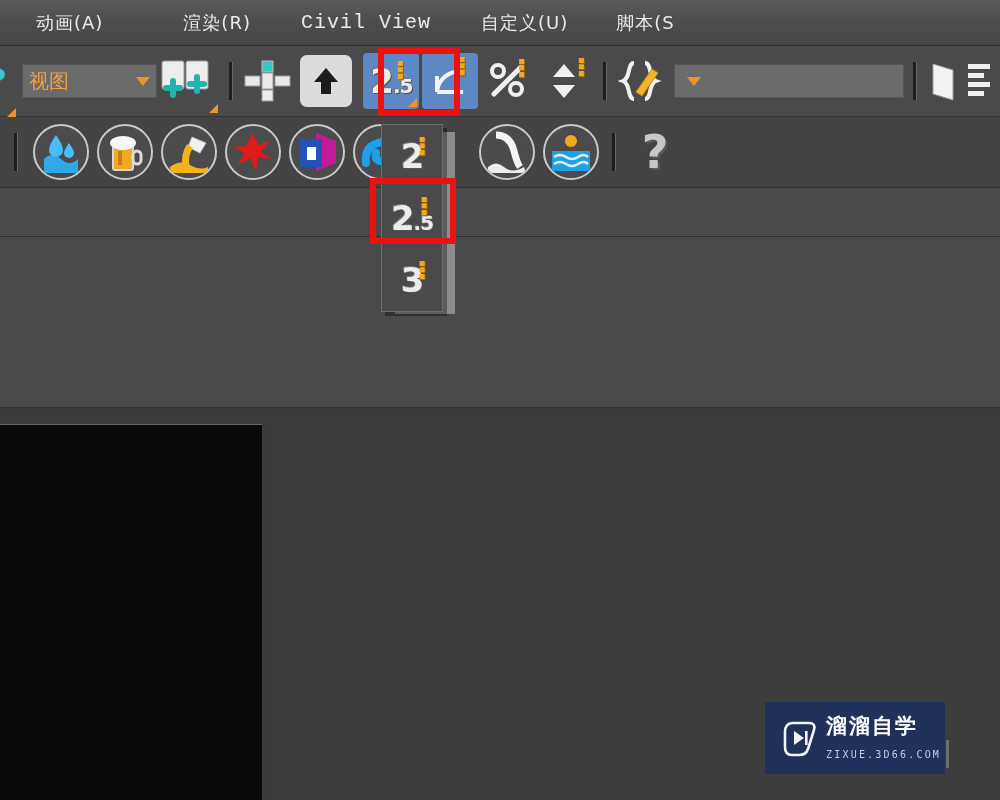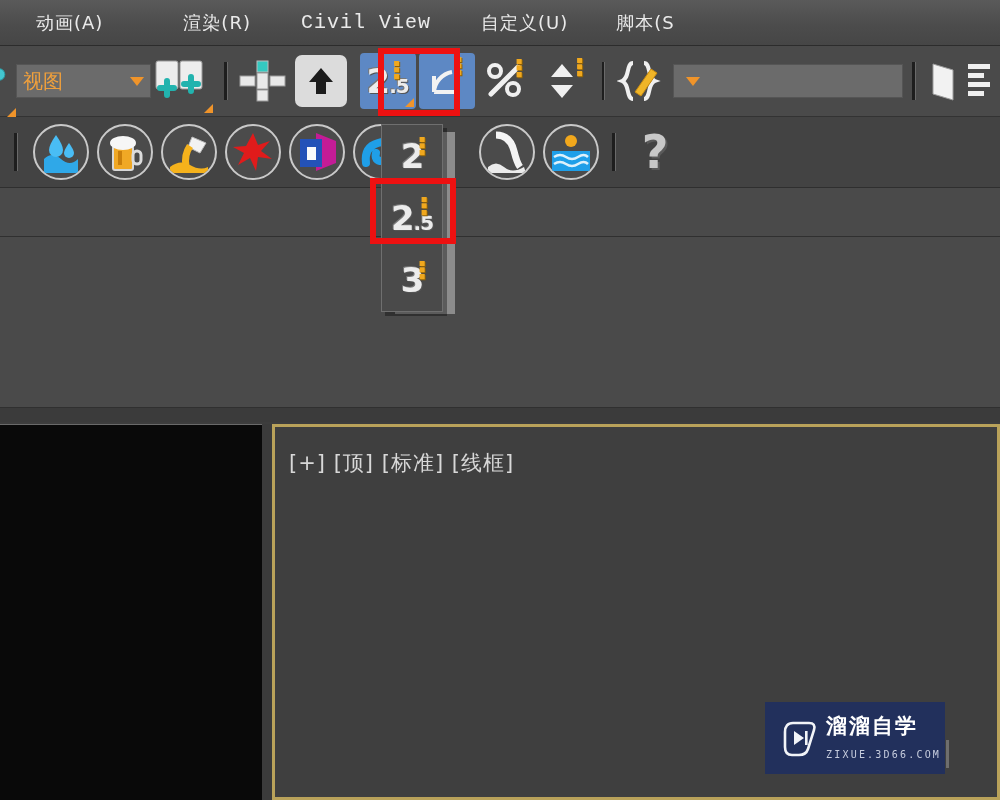--- a/index.html
+++ b/index.html
@@ -127,21 +127,21 @@
 
     <div class="tb-cell" style="width:30px;margin-left:-18px;">
       <svg width="46" height="46" viewBox="0 0 46 46">
         <circle cx="9" cy="34" r="11" fill="#f0f0f0" stroke="#8d8d8d" stroke-width="1.5"></circle>
         <circle cx="26" cy="13" r="9" fill="#43c6d0" stroke="#2a9aa3" stroke-width="1.5"></circle>
         <path d="M8 33 L24 15" stroke="#f2a32a" stroke-width="5" stroke-linecap="round"></path>
       </svg>
       <div class="flagcorner" style="right:-4px;bottom:-8px"></div>
     </div>
 
-    <div class="tb-cell" style="margin-left:4px;">
+    <div class="tb-cell" style="margin-left:10px;">
       <div class="combo" style="width:135px;">
         <span class="cval">视图</span>
         <span class="caret"></span>
       </div>
     </div>
 
     <div class="tb-cell" style="width:68px;">
       <svg width="58" height="48" viewBox="0 0 58 48">
         <rect x="2" y="4" width="22" height="28" rx="2" fill="#ededed" stroke="#9a9a9a"></rect>
         <rect x="26" y="4" width="22" height="28" rx="2" fill="#ededed" stroke="#9a9a9a"></rect>
@@ -341,23 +341,20 @@
       <span class="snapnum">3</span>
       <span class="hook" style="right:6px;top:8px;">⠇</span>
     </div>
   </div>
 
   <div class="redbox" style="left:378px;top:48px;width:82px;height:68px;"></div>
   <div class="redbox" style="left:370px;top:178px;width:86px;height:66px;"></div>
 
   <div class="leftpanel"></div>
   <div class="gapstrip"></div>
-  <div class="viewport">
-    <div class="vplabel">[+] [顶] [标准] [线框]</div>
-  </div>
 
   <div class="wm">
     <div class="wm-logo">
       <svg width="40" height="40" viewBox="0 0 40 40">
         <path d="M6 14 Q6 5 14 5 L30 5 Q37 5 35 12 L29 31 Q27 37 20 37 L13 37 Q6 37 6 29 Z" fill="none" stroke="#f2f4f8" stroke-width="2.6"></path>
         <path d="M15 13 L25 20 L15 27 Z" fill="#f2f4f8"></path>
         <rect x="26" y="13" width="2.6" height="14" fill="#f2f4f8"></rect>
       </svg>
     </div>
     <div class="wm-text">

